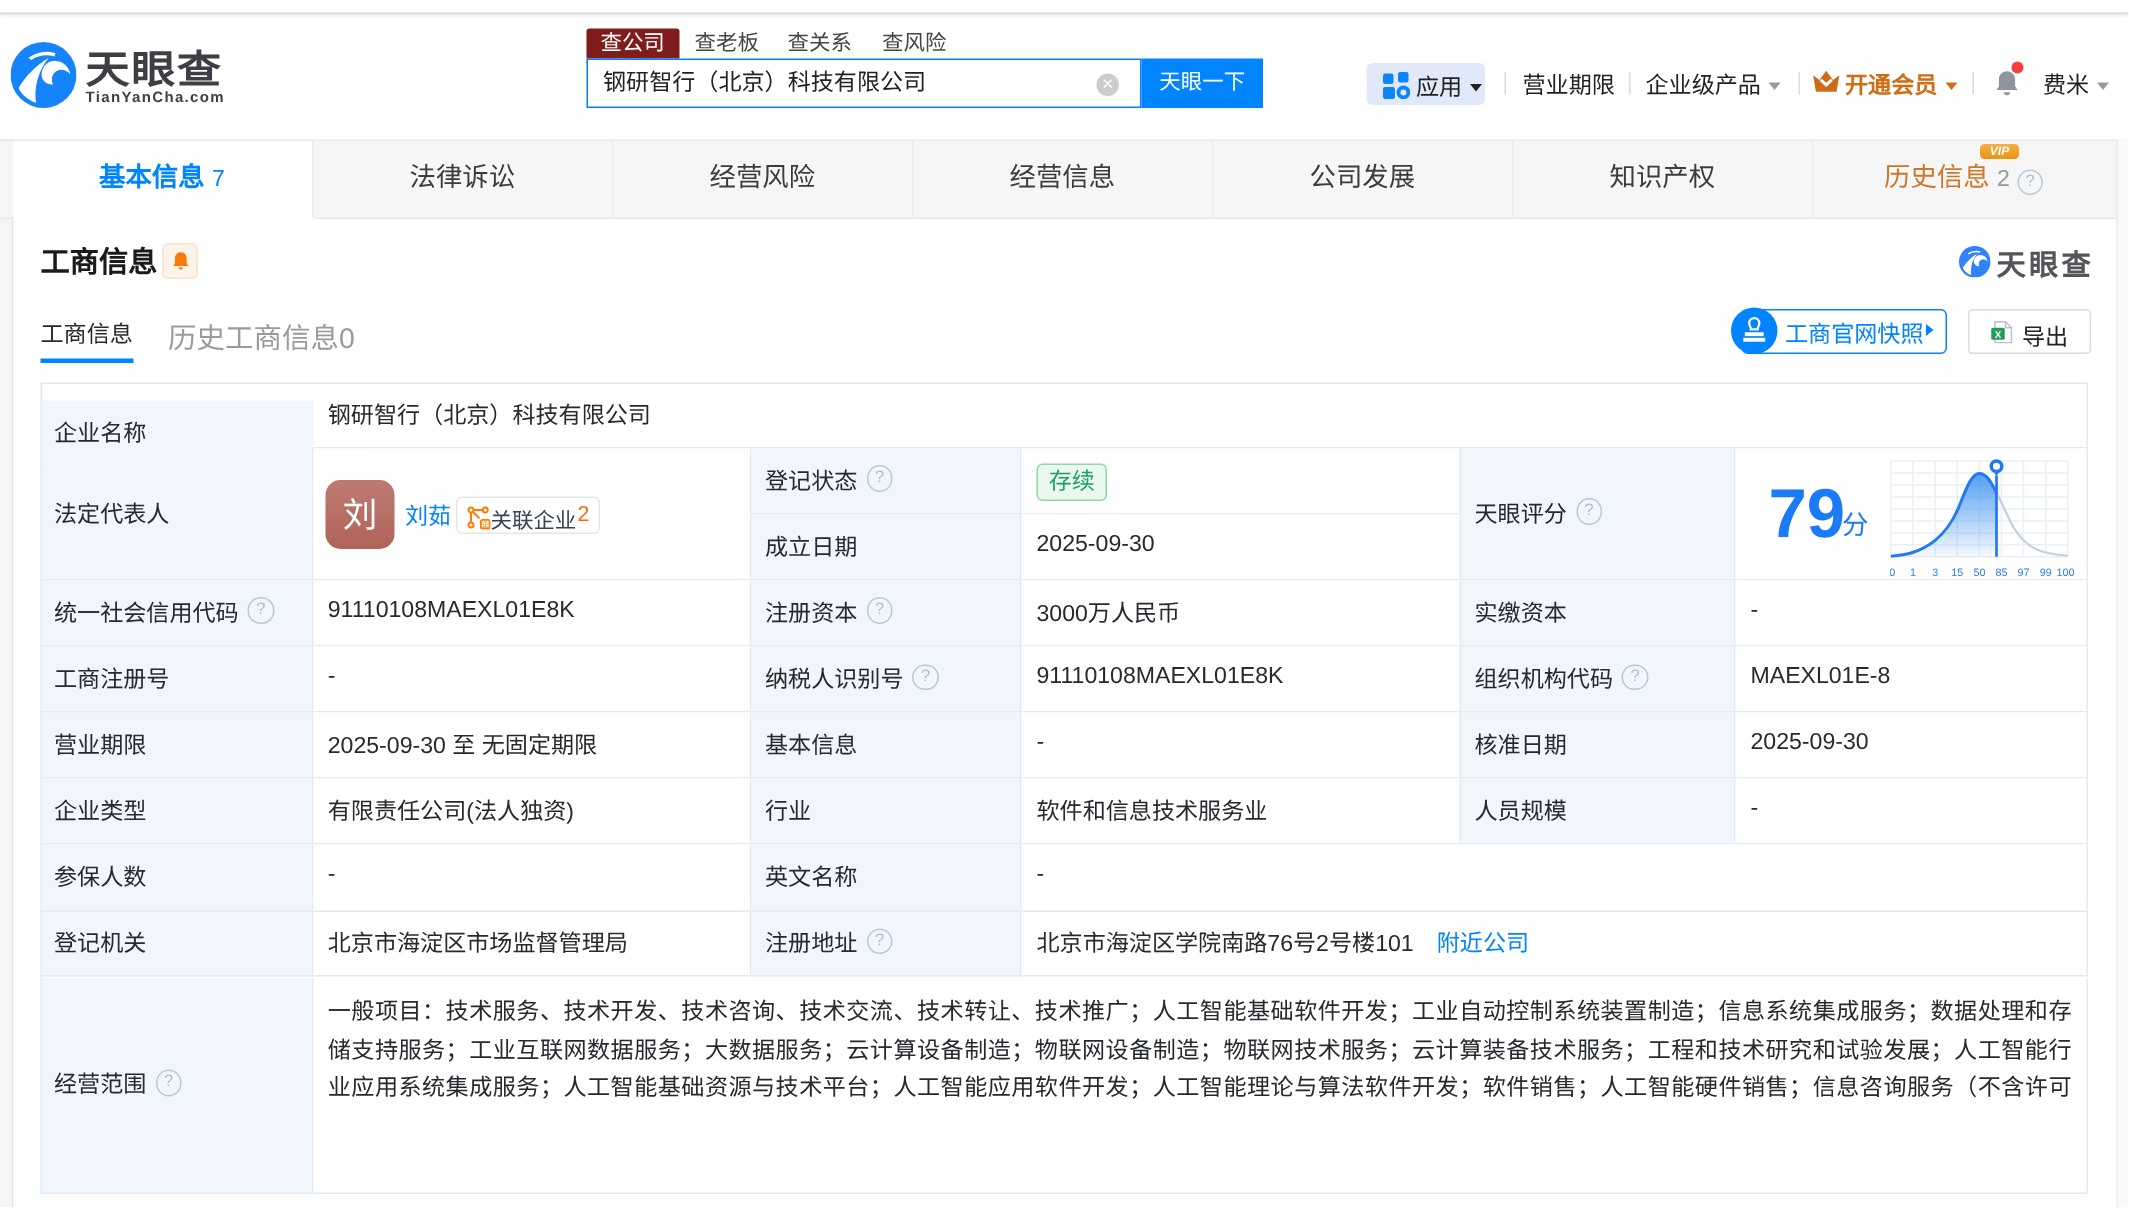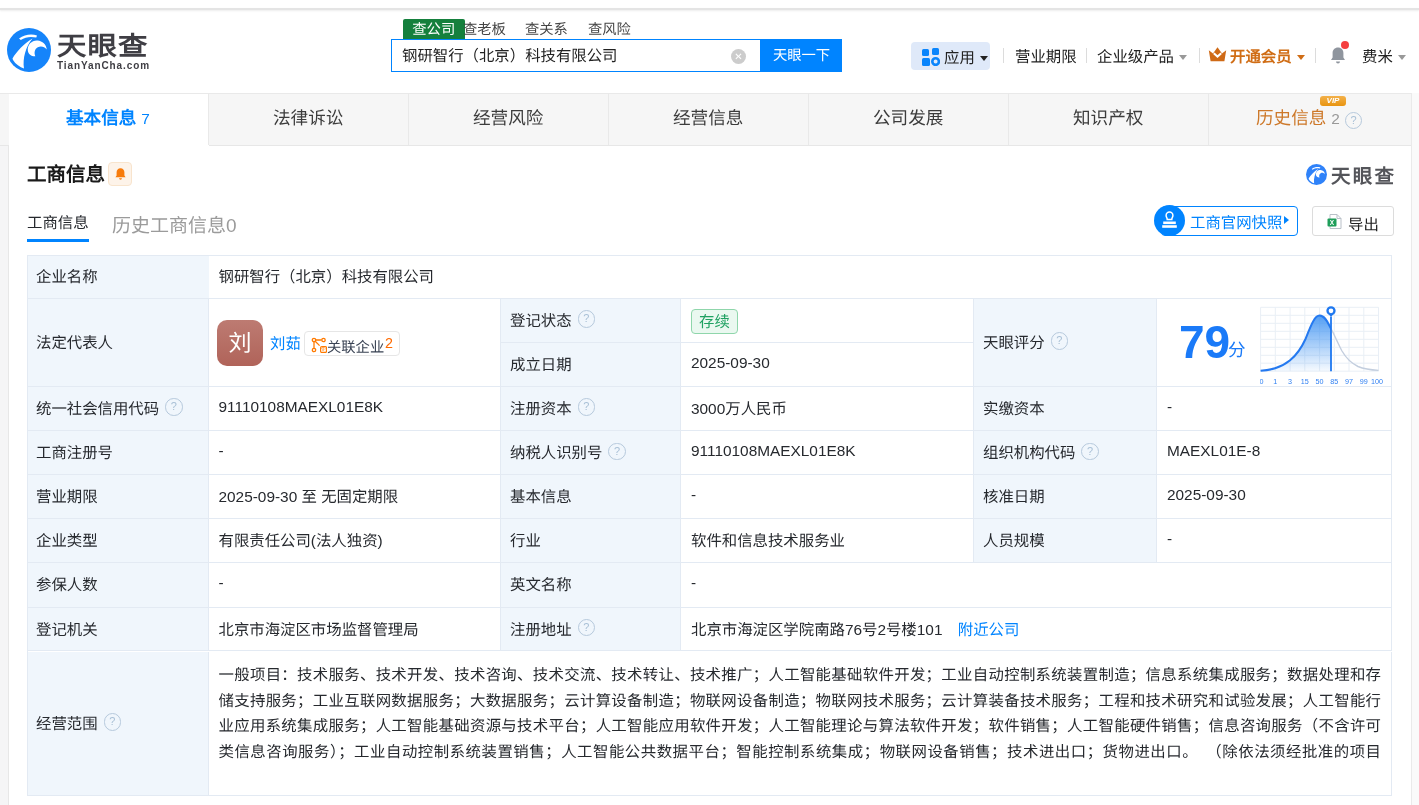--- a/index.html
+++ b/index.html
@@ -8,21 +8,21 @@
 .abs{position:absolute;}
 
 #topline{position:absolute;left:0;top:8px;width:1419px;height:2px;background:#e4e4e4;box-shadow:0 1px 2px rgba(0,0,0,.08);}
 #logotxt{position:absolute;left:57px;top:33px;font-size:26px;font-weight:bold;color:#3f3e44;line-height:26px;letter-spacing:1px;transform:scaleX(1.13);transform-origin:0 0;}
 #logourl{position:absolute;left:57px;top:61px;font-size:10px;font-weight:bold;color:#3f3e44;letter-spacing:0.9px;line-height:10px;}
 #redbox{position:absolute;left:157px;top:28px;width:221px;height:44px;background:linear-gradient(180deg,#e04a42,#cd3230);border-radius:4px;color:#fff;}
 #redbox .l1{position:absolute;left:8.5px;top:8px;font-size:14.3px;letter-spacing:7px;white-space:nowrap;line-height:14px;}
 #redbox .l2{position:absolute;left:8.5px;top:24px;font-size:14.35px;white-space:nowrap;line-height:14px;}
 
 .stab{position:absolute;top:22px;font-size:14.3px;color:#454545;line-height:14px;}
-#stab0{position:absolute;left:391px;top:19px;width:61.5px;height:24px;background:#15803d;color:#fff;text-align:center;line-height:20px;font-size:14.3px;border-radius:2px 2px 0 0;margin-left:12px;}
+#stab0{position:absolute;left:391px;top:19px;width:61.5px;height:24px;background:#7f1d1d;color:#fff;text-align:center;line-height:20px;font-size:14.3px;border-radius:2px 2px 0 0;}
 #searchbox{position:absolute;left:391px;top:39px;width:370px;height:33px;border:1px solid #0084ff;background:#fff;box-sizing:border-box;}
 #searchtext{position:absolute;left:10px;top:8px;font-size:15.4px;color:#222;line-height:15px;}
 #clearbtn{position:absolute;right:14px;top:8.5px;width:15px;height:15px;border-radius:50%;background:#ccc;color:#fff;font-size:10px;line-height:15px;text-align:center;}
 #tybtn{position:absolute;left:761px;top:39px;width:81px;height:33px;background:#0084ff;color:#fff;font-size:14.3px;text-align:center;line-height:33px;}
 
 #apppill{position:absolute;left:911px;top:42px;width:79px;height:28px;background:#dfe9f9;border-radius:4px;}
 #apptxt{position:absolute;left:33px;top:2.5px;font-size:15.4px;color:#222;}
 .hsep{position:absolute;top:48px;width:1px;height:15px;background:#dcdcdc;}
 .hitem{position:absolute;top:44px;font-size:15.4px;color:#222;white-space:nowrap;}
 .caret{display:inline-block;width:0;height:0;border-left:4.5px solid transparent;border-right:4.5px solid transparent;border-top:5.5px solid #222;vertical-align:2px;margin-left:5px;}
@@ -178,21 +178,21 @@
       <path d="M10,0.5 L10,4.5 L14,4.5" fill="none" stroke="#b9c0c8" stroke-width="1"></path>
       <rect x="0.5" y="4.5" width="9" height="8" rx="1" fill="#1e9e5a"></rect>
       <text x="5" y="11" font-size="6.5" fill="#fff" text-anchor="middle" font-weight="bold" font-family="Liberation Sans, sans-serif">X</text>
     </svg>
     <div id="exptext">导出</div>
   </div>
 
   <div id="tbl-top"></div>
   <div id="tbl-left"></div>
   <div id="tablecells">
-  <div class="cell lbl " style="left:27px;top:255px;width:219px;height:44px;">企业名称</div>
+  <div class="cell lbl " style="left:27px;top:267px;width:219px;height:44px;">企业名称</div>
   <div class="cell val " style="left:208.5px;top:255px;width:1183.5px;height:44px;">钢研智行（北京）科技有限公司</div>
   <div class="cell lbl " style="left:27px;top:299px;width:181.5px;height:88px;">法定代表人</div>
   <div class="cell val " style="left:208.5px;top:299px;width:292.5px;height:88px;"></div>
   <div class="cell lbl " style="left:501px;top:299px;width:180px;height:44.3px;">登记状态<span class="qmark qm2">?</span></div>
   <div class="cell val " style="left:681px;top:299px;width:293px;height:44.3px;"></div>
   <div class="cell lbl " style="left:501px;top:343.3px;width:180px;height:43.7px;">成立日期</div>
   <div class="cell val " style="left:681px;top:343.3px;width:293px;height:43.7px;">2025-09-30</div>
   <div class="cell lbl " style="left:974px;top:299px;width:183px;height:88px;">天眼评分<span class="qmark qm2">?</span></div>
   <div class="cell val " style="left:1157px;top:299px;width:235px;height:88px;"></div>
   <div class="cell lbl " style="left:27px;top:387px;width:181.5px;height:44.3px;">统一社会信用代码<span class="qmark qm2">?</span></div>
@@ -225,21 +225,20 @@
   <div class="cell val " style="left:681px;top:563.2px;width:711px;height:44.4px;">-</div>
   <div class="cell lbl " style="left:27px;top:607.6px;width:181.5px;height:43.9px;">登记机关</div>
   <div class="cell val " style="left:208.5px;top:607.6px;width:292.5px;height:43.9px;">北京市海淀区市场监督管理局</div>
   <div class="cell lbl " style="left:501px;top:607.6px;width:180px;height:43.9px;">注册地址<span class="qmark qm2">?</span></div>
   <div class="cell val " style="left:681px;top:607.6px;width:711px;height:43.9px;">北京市海淀区学院南路76号2号楼101  <a class="blue" href="#">附近公司</a></div>
   <div class="cell lbl " style="left:27px;top:651.5px;width:181.5px;height:144.5px;">经营范围<span class="qmark qm2">?</span></div>
   <div class="cell val " style="left:208.5px;top:651.5px;width:1183.5px;height:144.5px;display:block;padding:10.5px 10px 0 10px;line-height:25.5px;text-align:justify;color:#26292e;">
         <div style="text-align:justify;text-align-last:justify;">一般项目：技术服务、技术开发、技术咨询、技术交流、技术转让、技术推广；人工智能基础软件开发；工业自动控制系统装置制造；信息系统集成服务；数据处理和存</div>
         <div style="text-align:justify;text-align-last:justify;">储支持服务；工业互联网数据服务；大数据服务；云计算设备制造；物联网设备制造；物联网技术服务；云计算装备技术服务；工程和技术研究和试验发展；人工智能行</div>
         <div style="text-align:justify;text-align-last:justify;">业应用系统集成服务；人工智能基础资源与技术平台；人工智能应用软件开发；人工智能理论与算法软件开发；软件销售；人工智能硬件销售；信息咨询服务（不含许可</div>
-        <div style="text-align:justify;text-align-last:justify;">类信息咨询服务）；工业自动控制系统装置销售；人工智能公共数据平台；智能控制系统集成；物联网设备销售；技术进出口；货物进出口。 （除依法须经批准的项目</div>
       </div>
   </div>
 
   <div id="avatar">刘</div>
   <div id="fr-name">刘茹</div>
   <div id="fr-badge">
     <svg class="abs" style="left:6px;top:4.5px" width="16" height="16" viewBox="0 0 16 16">
       <g fill="none" stroke="#ff7a00" stroke-width="1.3">
         <path d="M3,4.5 L3,11.5 M4.5,3 L10.5,3 M4.2,4.2 L8.6,8.6"></path>
         <circle cx="3" cy="3" r="1.7"></circle>

